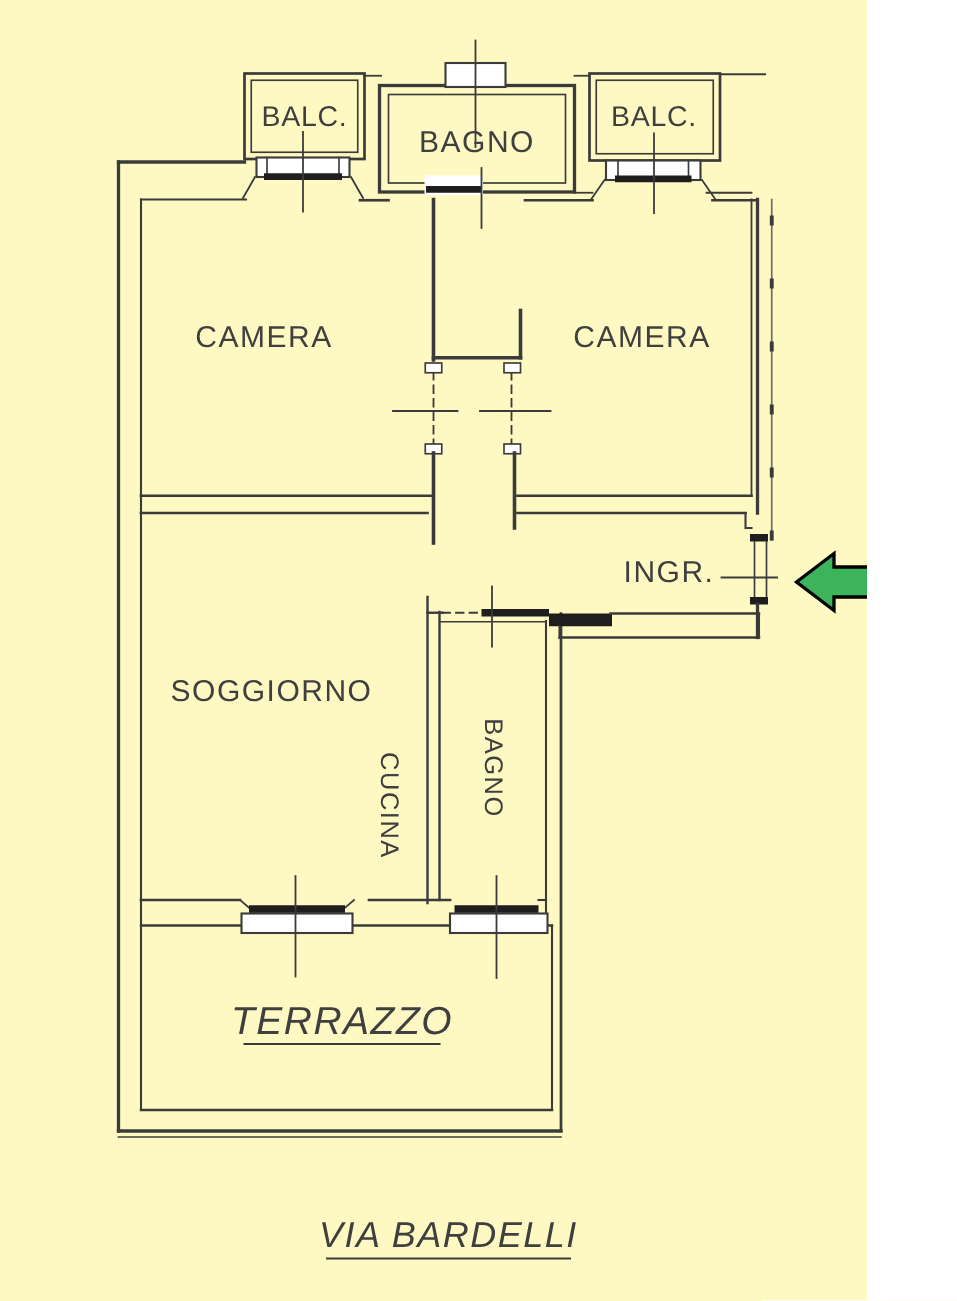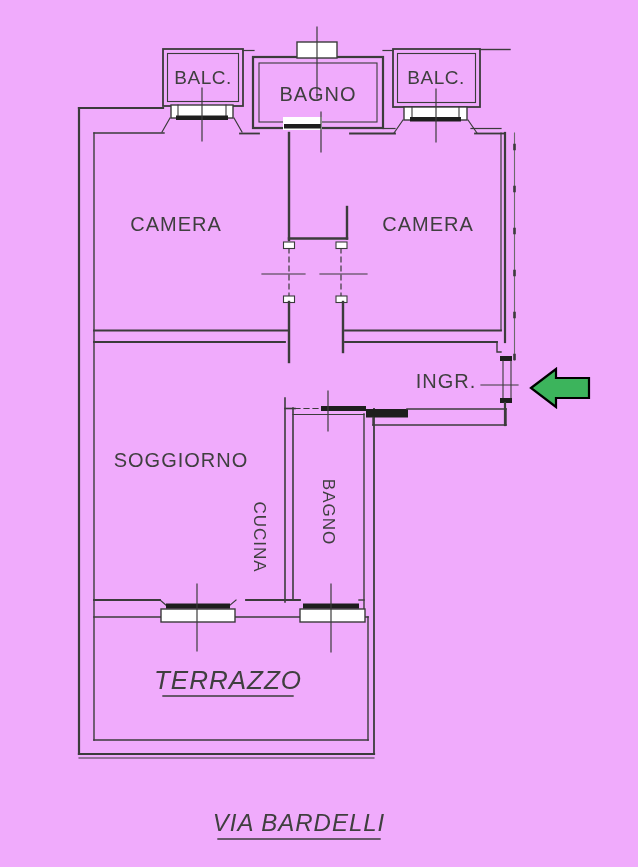--- a/index.html
+++ b/index.html
@@ -1,19 +1,19 @@
 <!DOCTYPE html>
 <html><head>
 <meta charset="utf-8">
 <style>
   html,body { margin:0; padding:0; background:#ffffff; }
   .stage {
     position:relative;
-    width:638px; height:867px;
-    background:#f0abfc;
+    width:578px; height:867px;
+    background:#fef9c3;
     font-family:"Liberation Sans", sans-serif;
     overflow:hidden;
   }
   svg { display:block; }
   .w   { stroke:#3b3b3b; fill:none; stroke-linecap:square; }
   .sw10 { stroke-width:1.1; }
   .sw12 { stroke-width:1.2; }
   .sw14 { stroke-width:1.4; }
   .sw16 { stroke-width:1.6; }
   .sw18 { stroke-width:1.8; }

